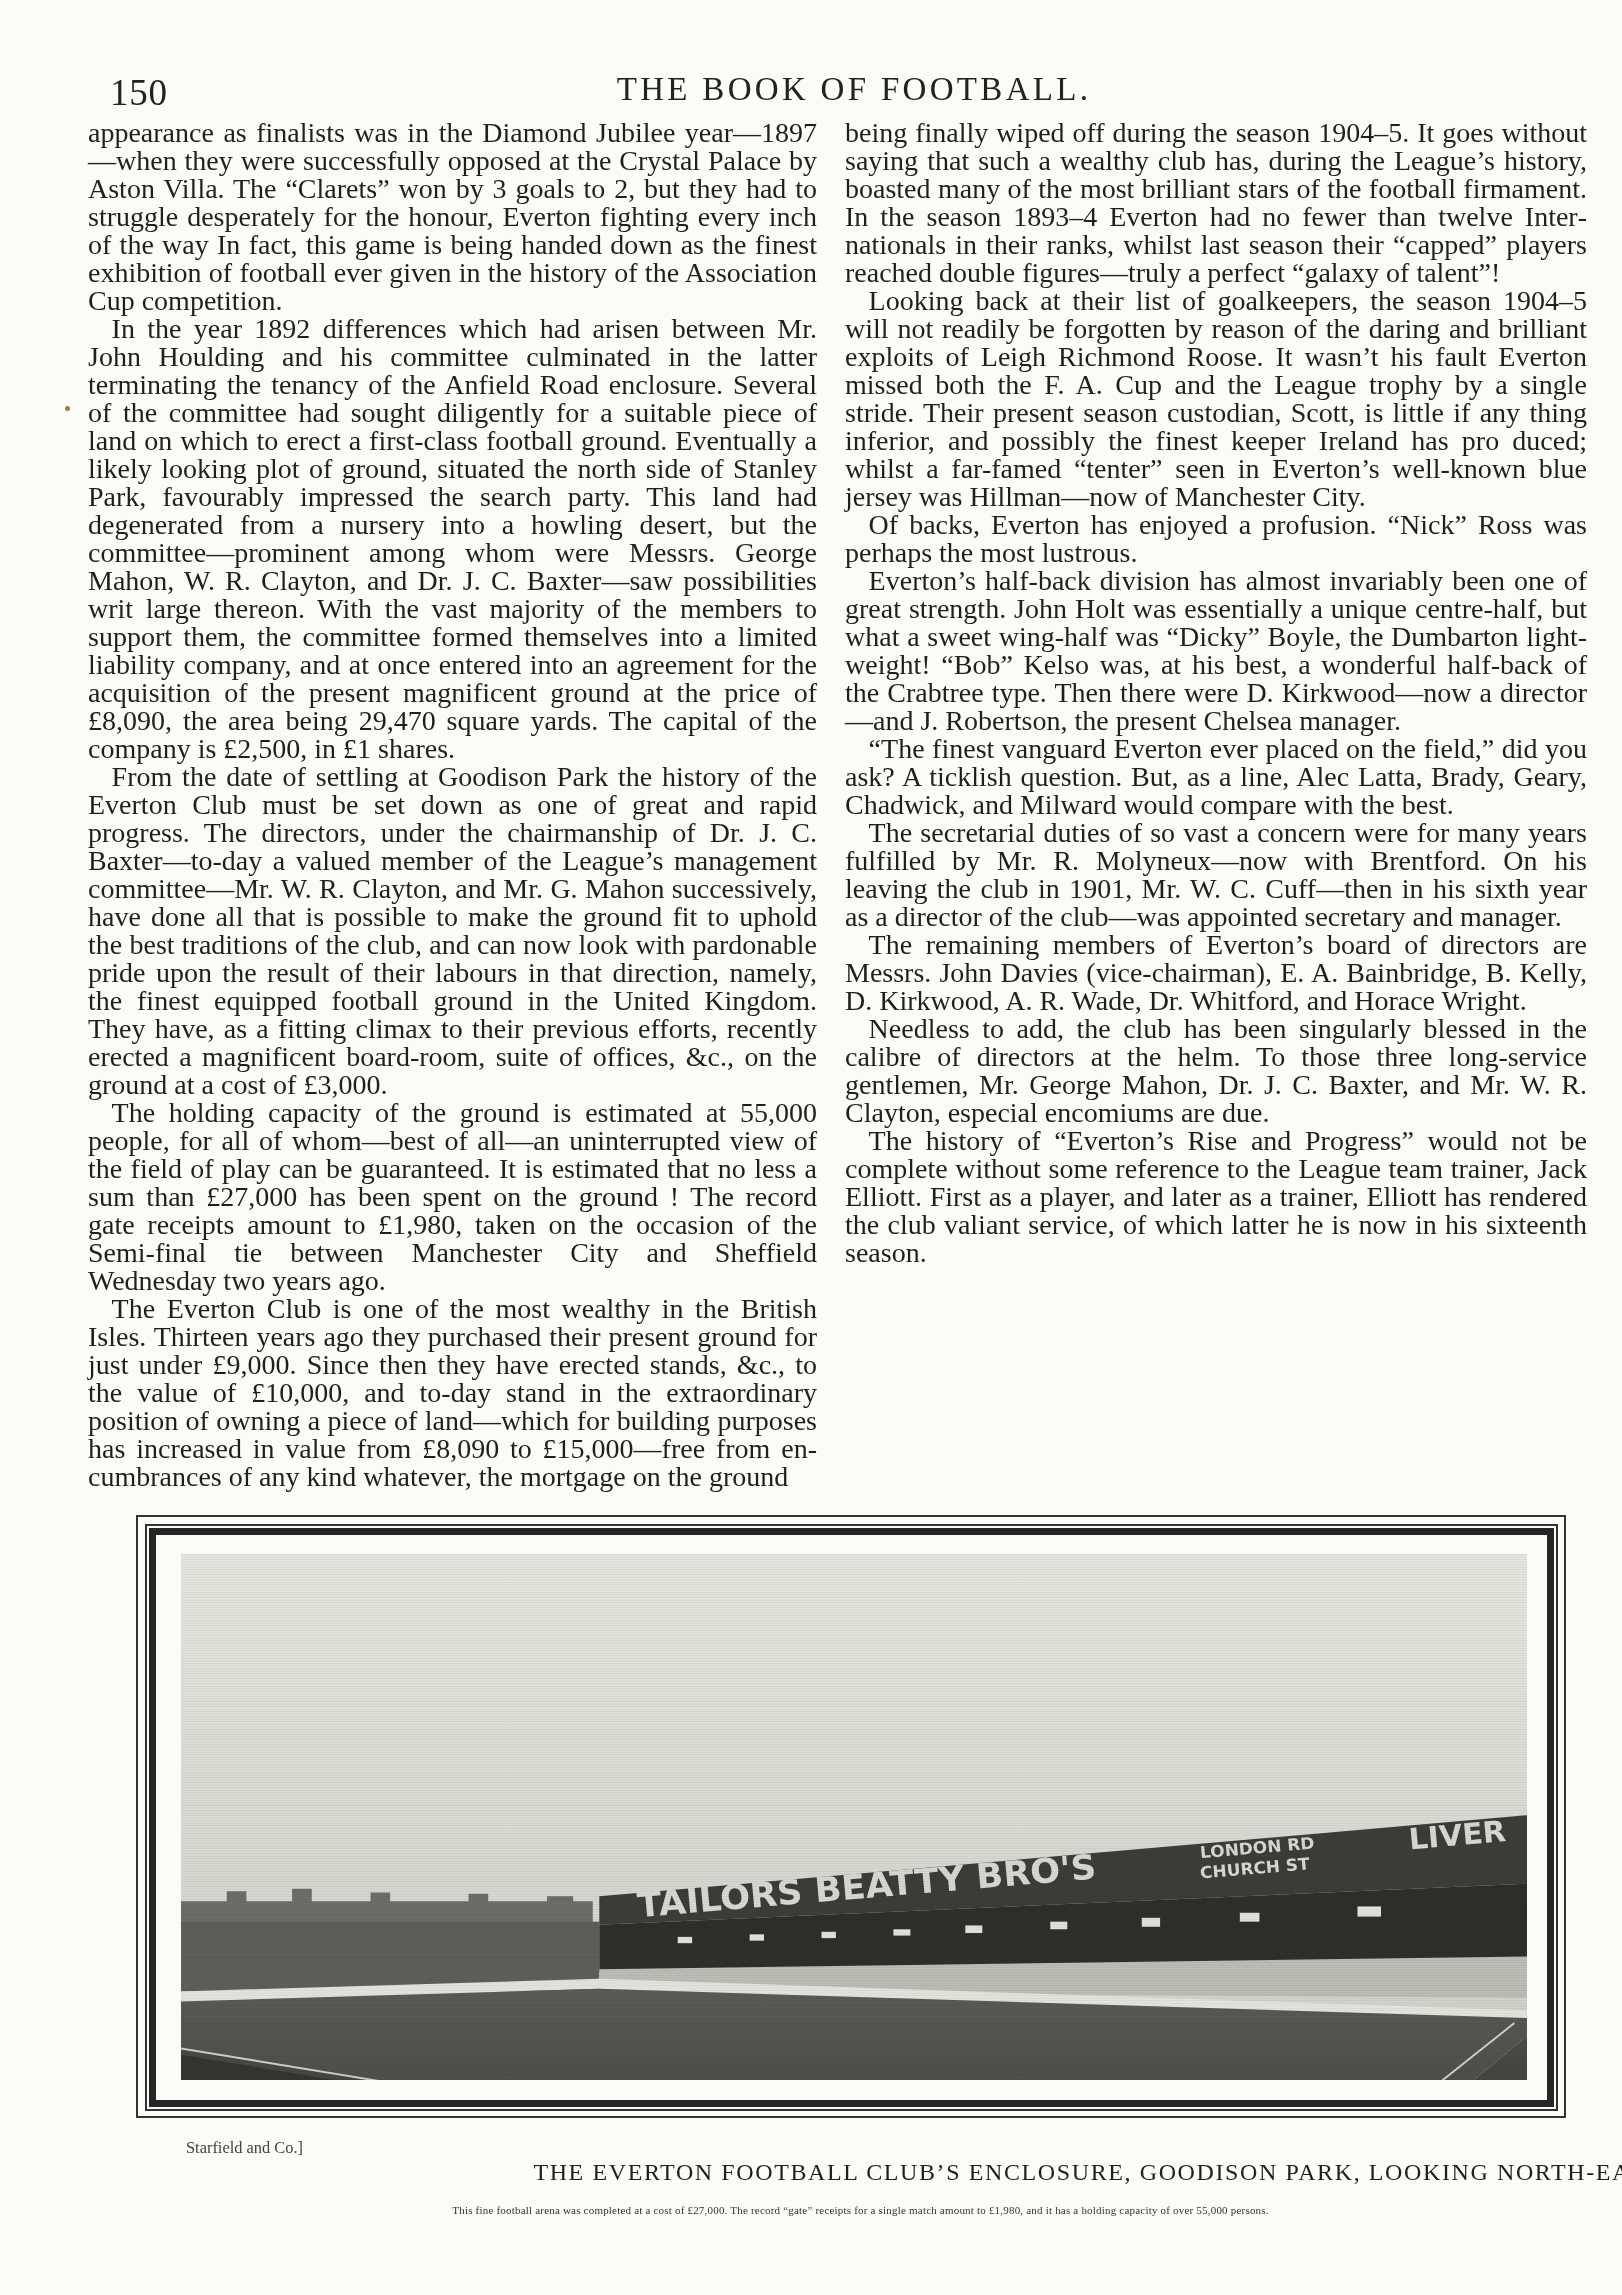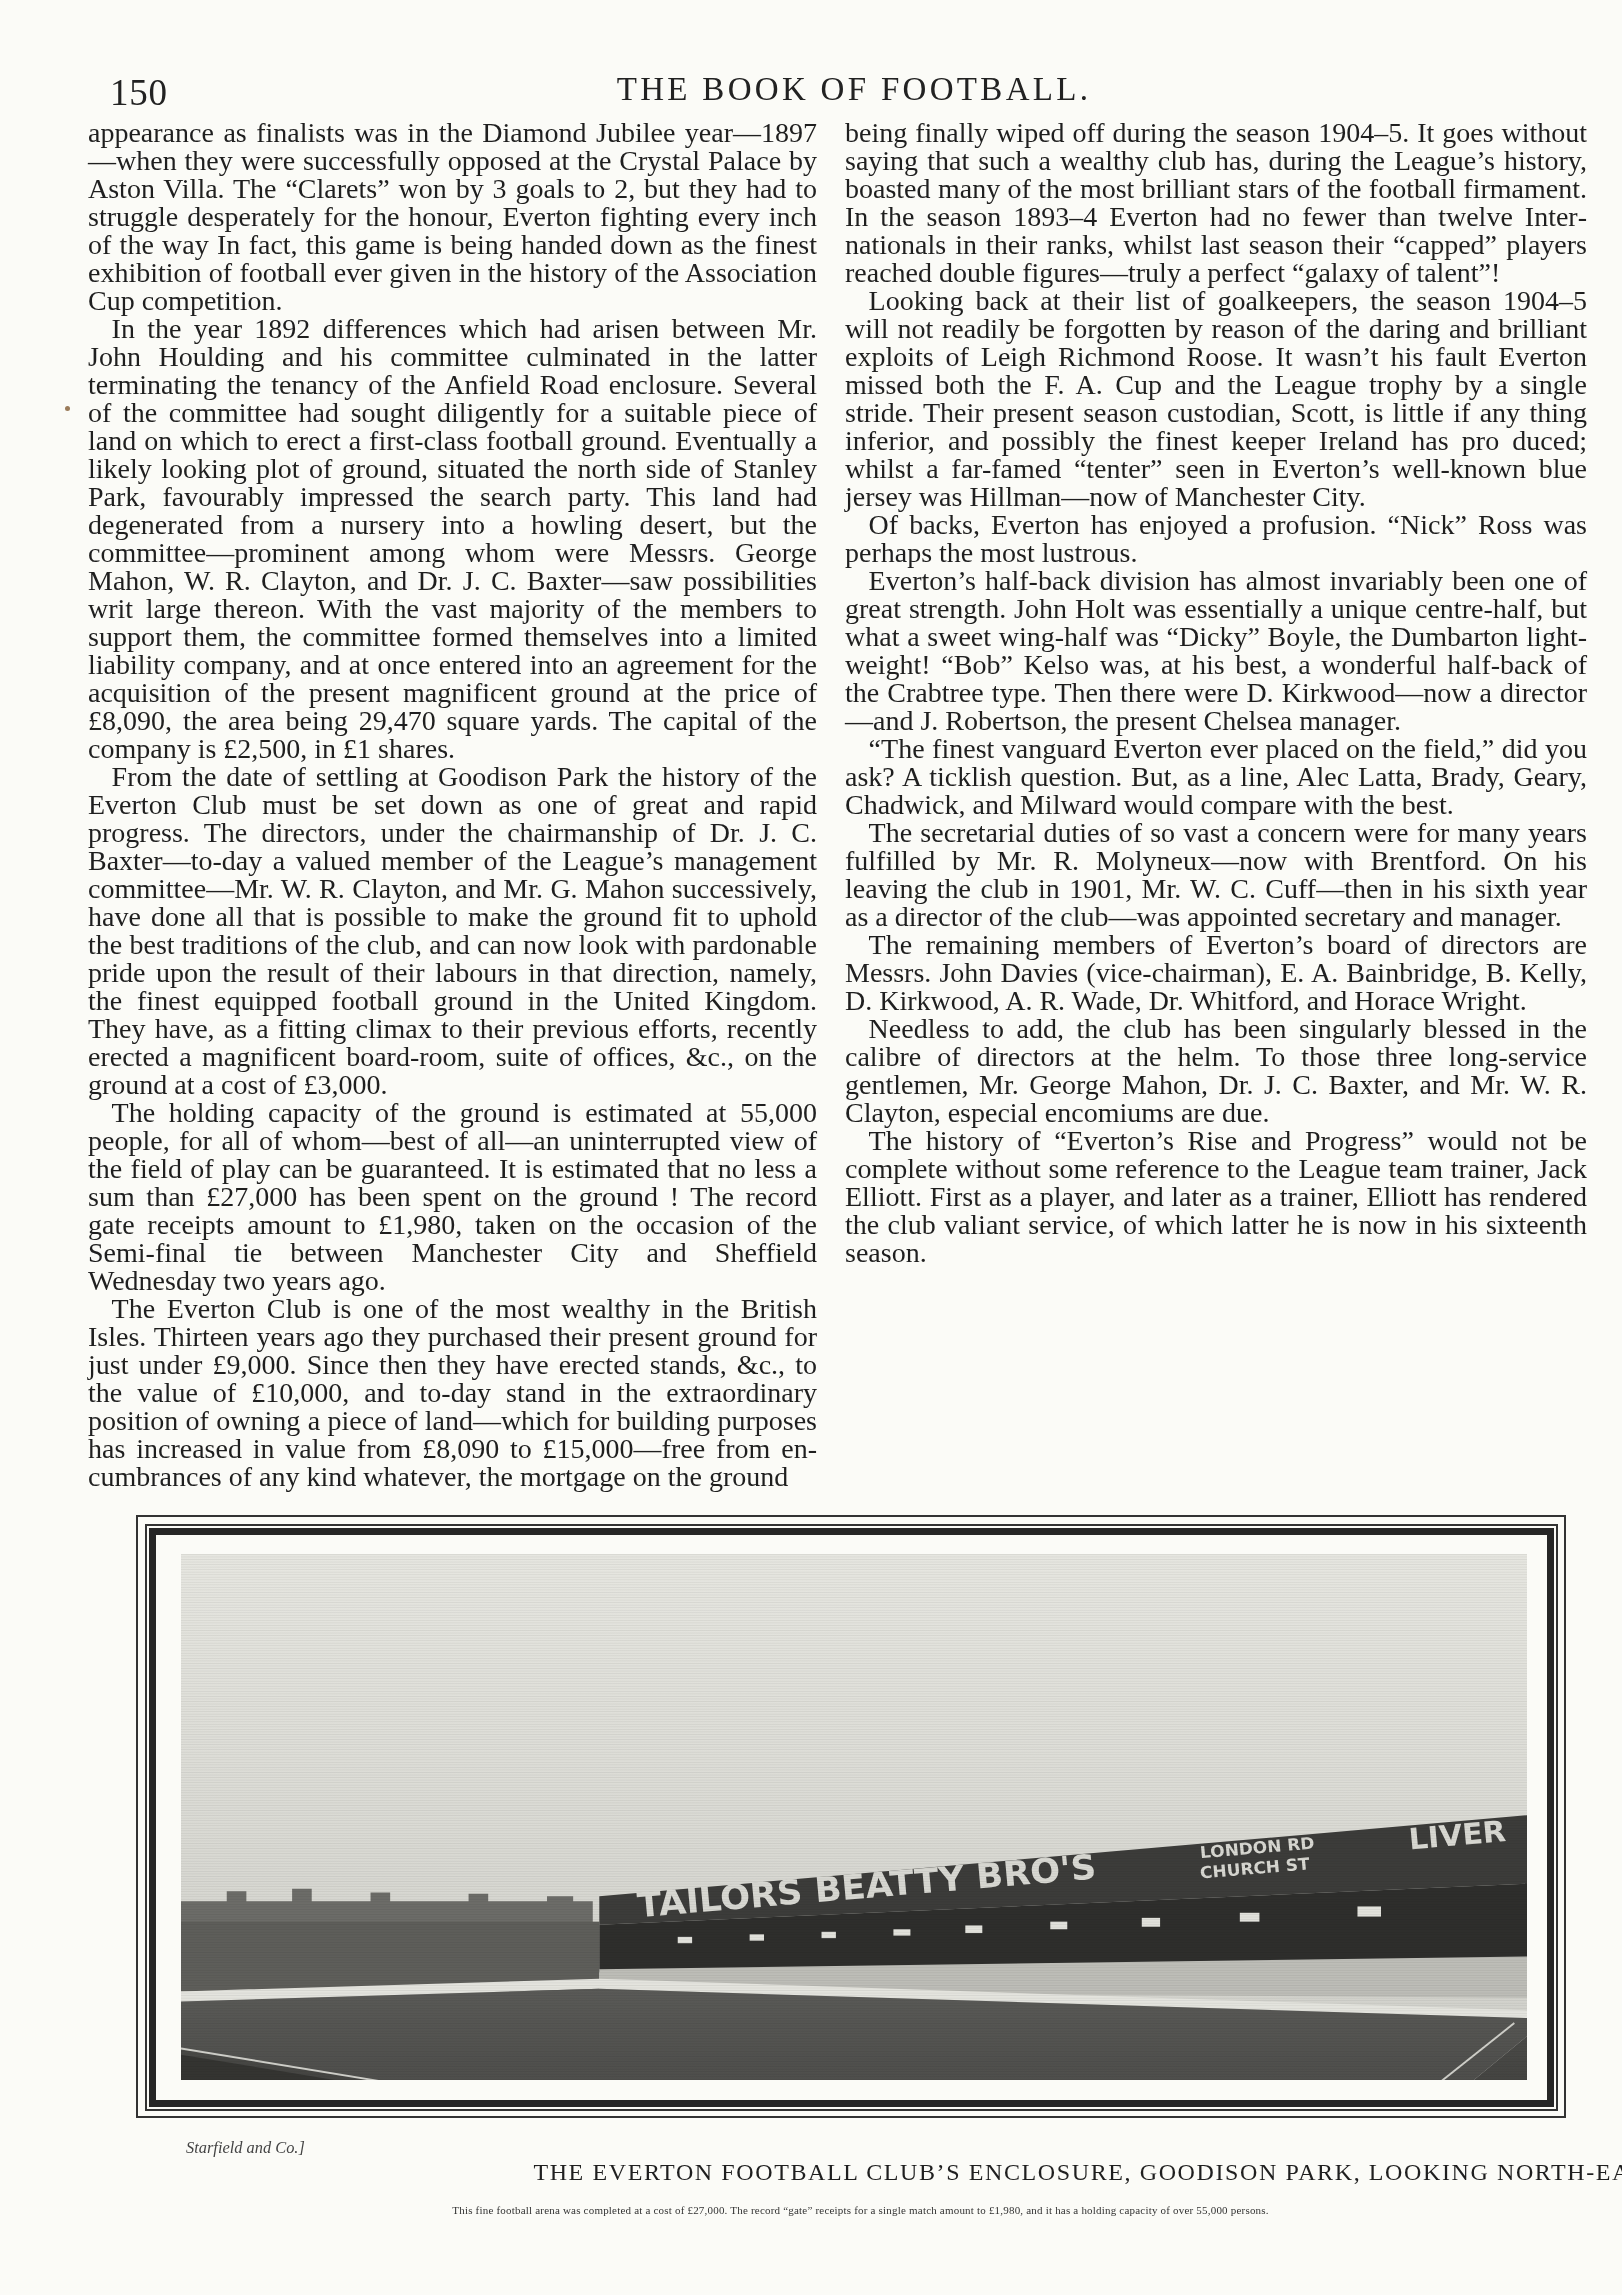--- a/index.html
+++ b/index.html
@@ -47,21 +47,21 @@
     background:#fbfbf7;
   }
   .photo {
     position:absolute; left:25px; top:19.6px; right:19.6px; bottom:19.6px;
     overflow:hidden; background:#dcdcd6;
   }
   .photo svg { width:100%; height:100%; display:block; }
   .photo-credit {
     position:absolute; left:186px; top:2138px;
     font-family:"Liberation Serif","DejaVu Serif",serif;
-    font-style:italic; font-size:16.4px; color:#444;
+    font-size:16.4px; color:#444;
   }
   .caption-title {
     position:absolute; left:0; width:1623px; top:2159px; text-align:right;
     font-family:"Liberation Serif","DejaVu Serif",serif;
     font-size:24px; letter-spacing:1.6px; color:#1f1f1f;padding-left:45px;
   }
   .caption-text {
     position:absolute; left:147px; width:1427px; top:2200px; text-align:center;
     font-family:"Liberation Serif","DejaVu Serif",serif;
     font-size:11px; line-height:20px; color:#333; letter-spacing:0.2px;

